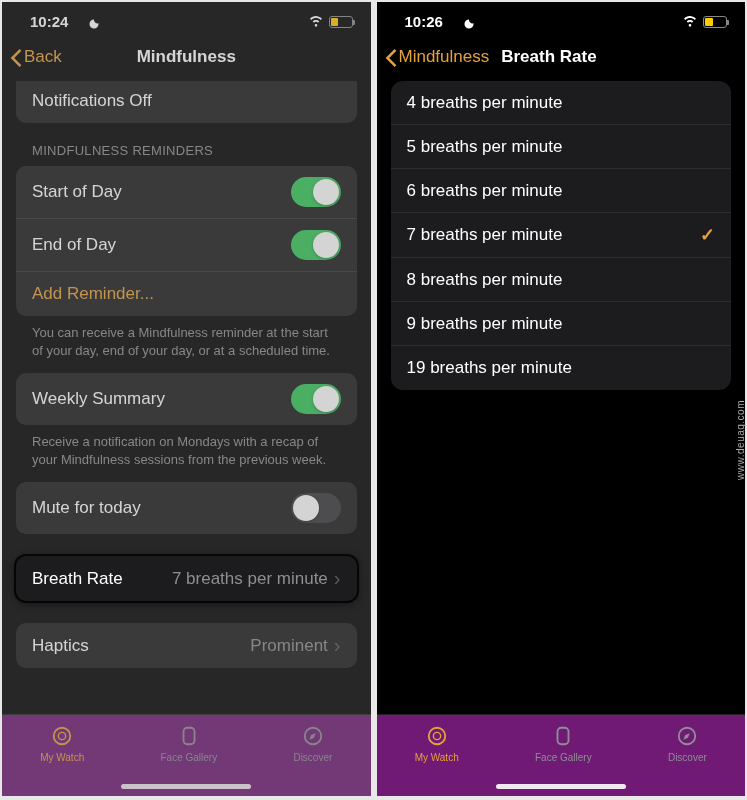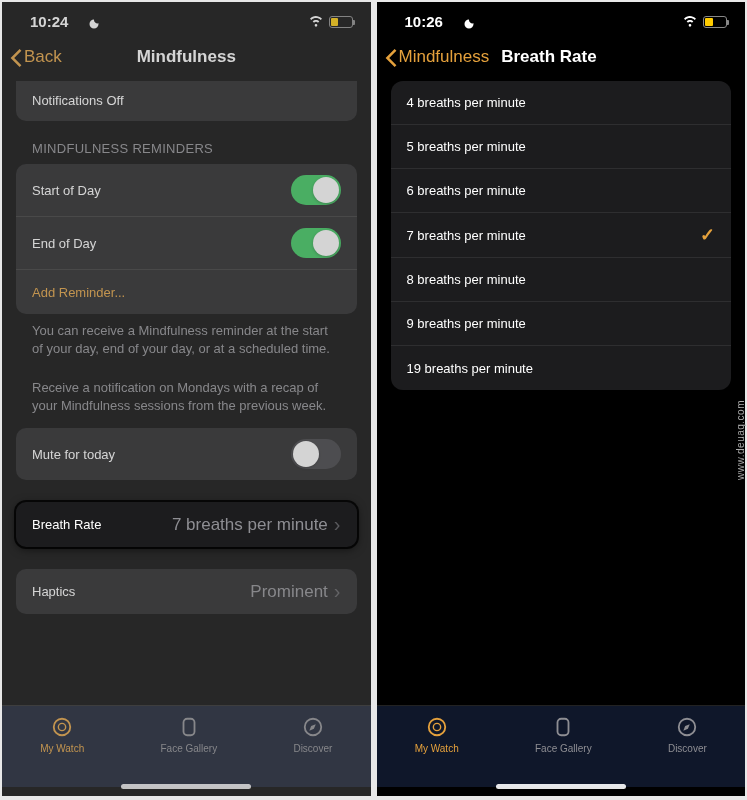--- a/index.html
+++ b/index.html
@@ -82,21 +82,21 @@
 }
 .cell {
   display: flex;
   align-items: center;
   justify-content: space-between;
   padding: 11px 16px;
   min-height: 44px;
   border-bottom: 0.5px solid #333;
 }
 .cell:last-child { border-bottom: none; }
-.cell-label { font-size: 13px; color: #fff; }
+.cell-label { font-size: 17px; color: #fff; }
 .cell-value { font-size: 17px; color: #8e8e93; display: flex; align-items: center; gap: 6px; }
 .cell-link { color: #e5a13c; }
 .section-header {
   font-size: 13px;
   color: #8e8e93;
   text-transform: uppercase;
   letter-spacing: 0.3px;
   padding: 20px 16px 8px;
 }
 .section-footer {
@@ -132,29 +132,29 @@
 }
 .highlight-cell {
   background: #1c1c1e;
   border-radius: 10px;
   box-shadow: 0 0 0 2px rgba(0,0,0,0.8), 0 2px 10px rgba(0,0,0,0.6);
   position: relative;
   z-index: 60;
 }
 .tab-bar {
   position: absolute;
-  bottom: 9px;
+  bottom: 0;
   left: 0;
   right: 0;
   height: 82px;
   display: flex;
   justify-content: space-around;
   align-items: flex-start;
   padding-top: 8px;
-  background: #0f172a;
+  background: #701a75;
   border-top: 0.5px solid #222;
 }
 .tab-item {
   display: flex;
   flex-direction: column;
   align-items: center;
   gap: 3px;
   font-size: 10px;
   color: #8e8e93;
 }
@@ -262,20 +262,28 @@
             <div class="toggle-knob"></div>
           </div>
       </div>
       <div class="cell">
         <span class="cell-label cell-link">Add Reminder...</span>
       </div>
     </div>
     <div class="section-footer">You can receive a Mindfulness reminder at the start of your day, end of your day, or at a scheduled time.</div>
 
     <div class="spacer-sm"></div>
+    <div class="cell-group">
+      <div class="cell">
+        <span class="cell-label">Weekly Summary</span>
+        <div class="toggle toggle-on">
+            <div class="toggle-knob"></div>
+          </div>
+      </div>
+    </div>
     <div class="section-footer">Receive a notification on Mondays with a recap of your Mindfulness sessions from the previous week.</div>
 
     <div class="spacer-sm"></div>
     <div class="cell-group">
       <div class="cell">
         <span class="cell-label">Mute for today</span>
         <div class="toggle toggle-off">
             <div class="toggle-knob"></div>
           </div>
       </div>

